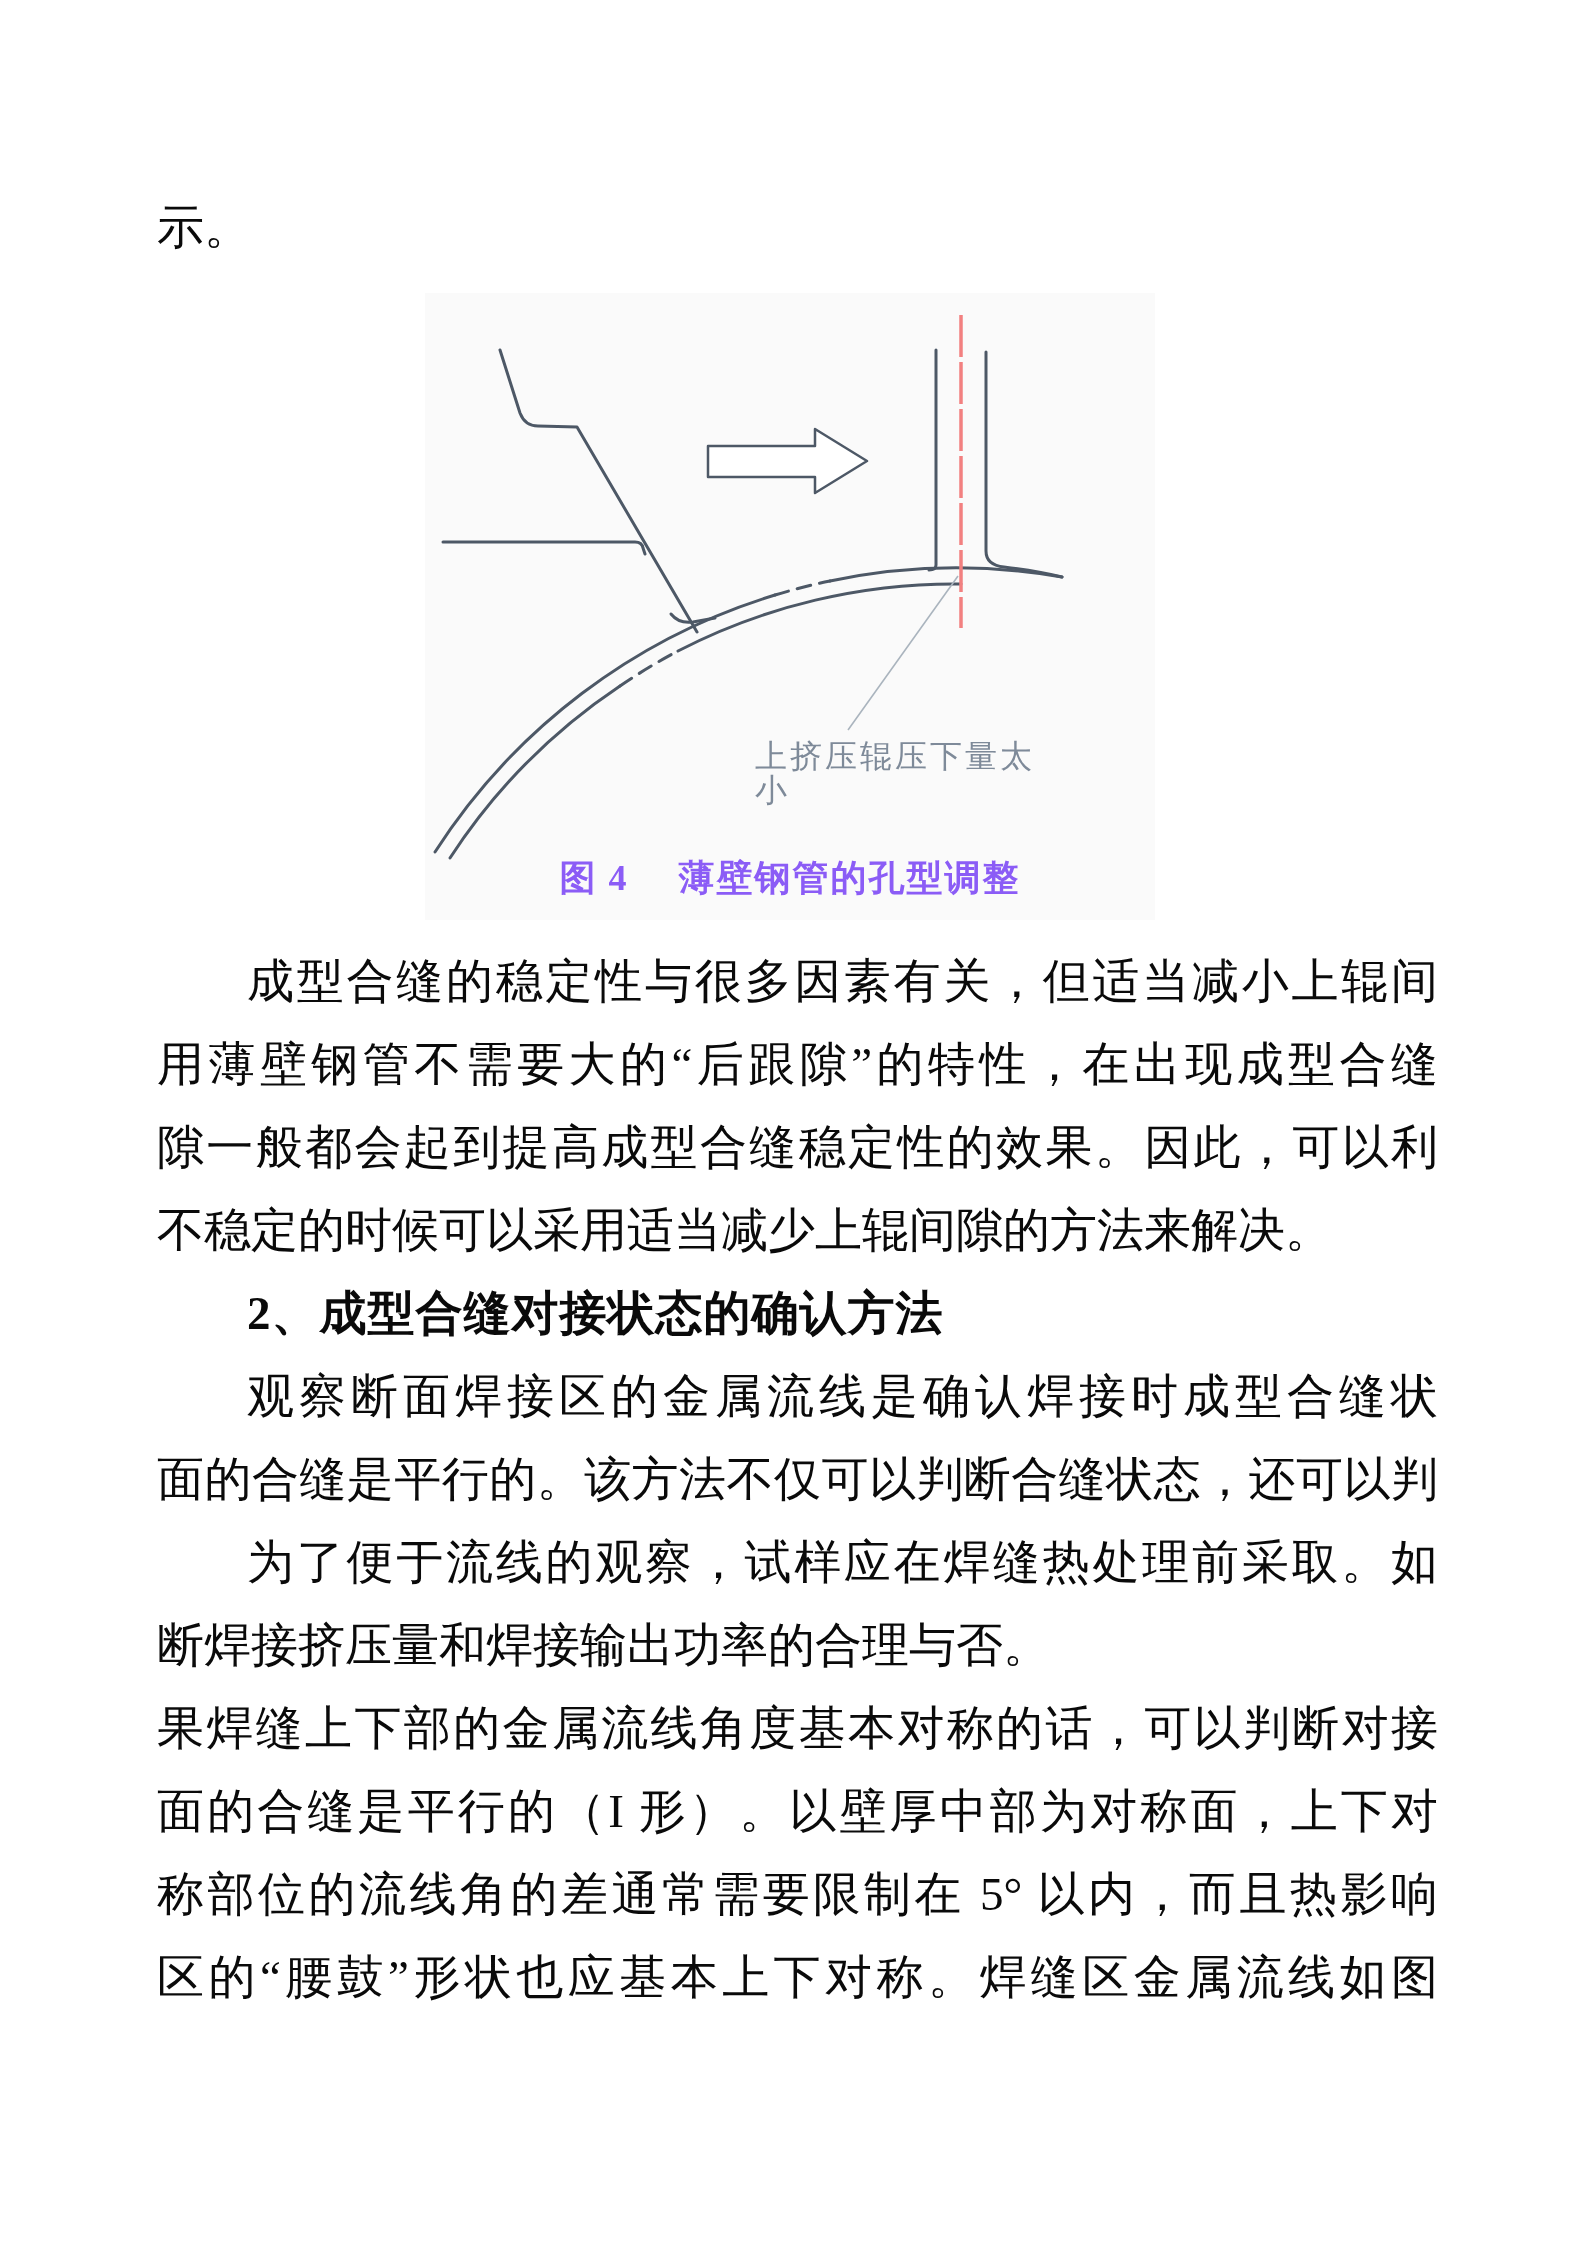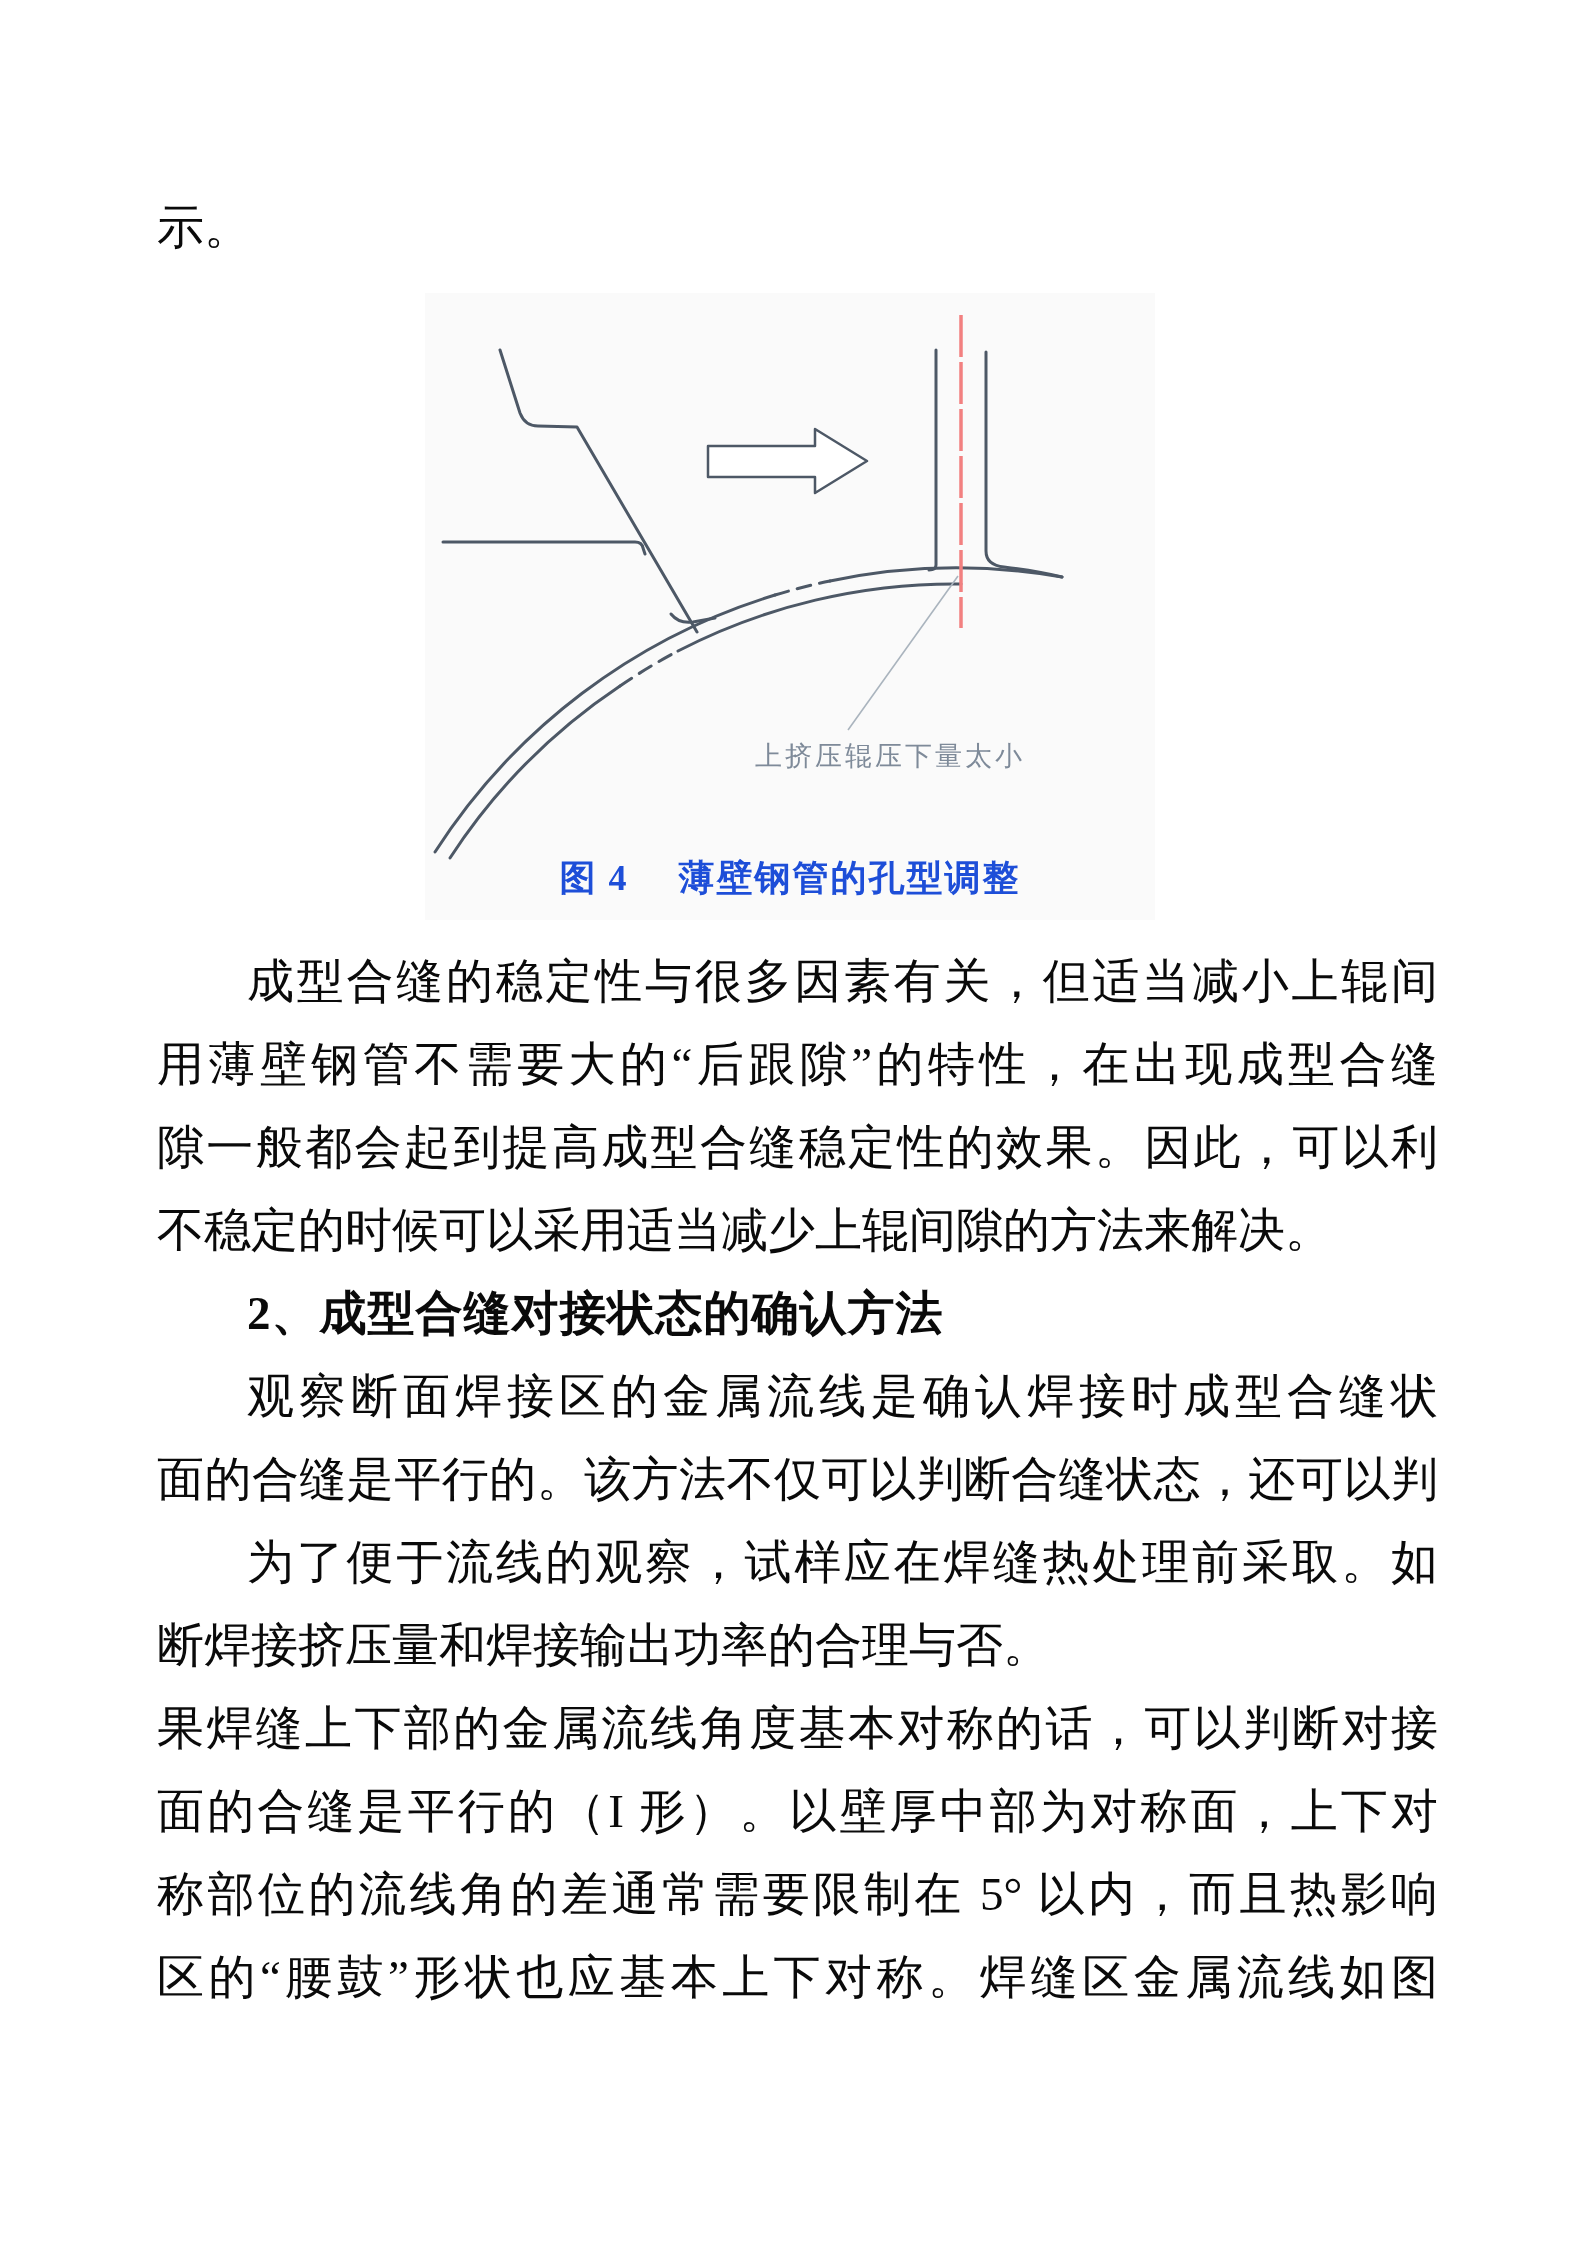--- a/index.html
+++ b/index.html
@@ -13,28 +13,28 @@
     font-size:47px;line-height:83px;
   }
   
   .figure{
     position:absolute;left:425px;top:293px;width:730px;height:627px;
     background:var(--fig-bg,#fafafa);
   }
   .figure svg{position:absolute;left:0;top:0;}
   .fig-label{
     position:absolute;left:330px;top:446px;width:300px;
-    font-size:27px;line-height:34px;letter-spacing:3px;
+    font-size:32px;line-height:34px;letter-spacing:3px;
     color:var(--fig-label,#7e8a99);text-align:left;
     font-family:"Liberation Serif","DejaVu Serif",serif;
   }
   .fig-caption{
     position:absolute;left:0;top:562px;width:100%;
     text-align:center;font-weight:700;font-size:36px;line-height:46px;
-    color:#1d4ed8;letter-spacing:2px;
+    color:#8b5cf6;letter-spacing:2px;
   }
   .fig-caption .cap-num{margin-right:50px;}
   
   .body-text{
     position:absolute;left:157px;top:940px;width:1281px;
     font-size:47px;line-height:83px;
   }
   .t-line{
     width:100%;text-align:justify;text-align-last:justify;
     white-space:nowrap;

